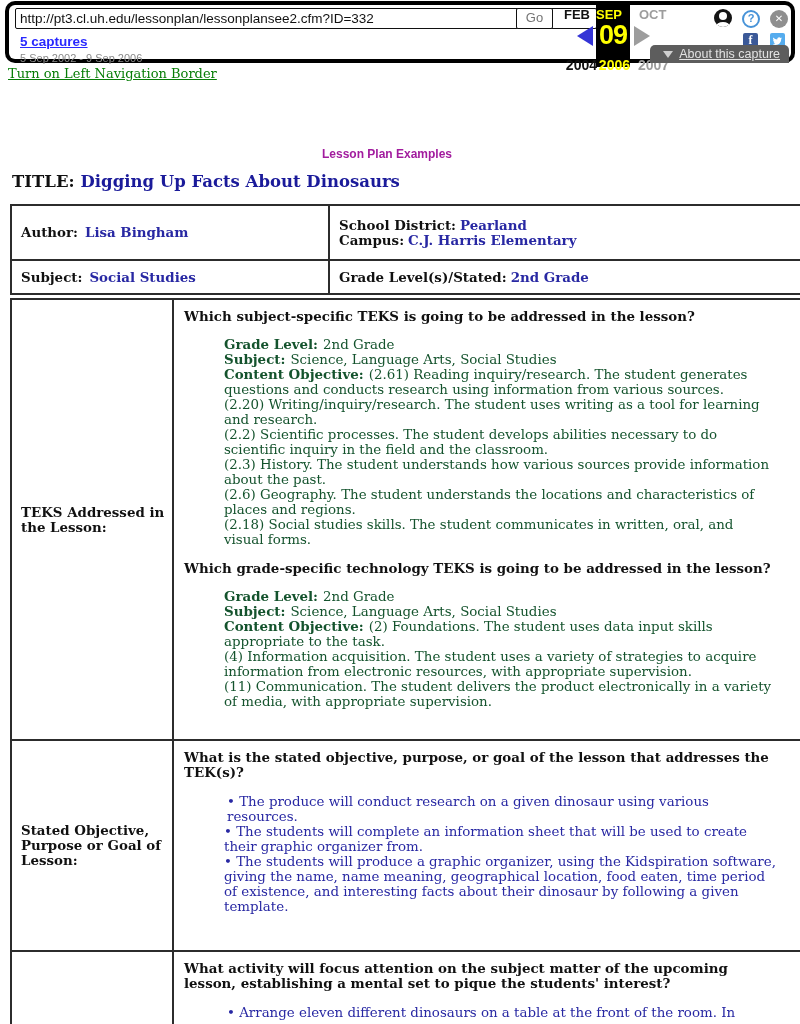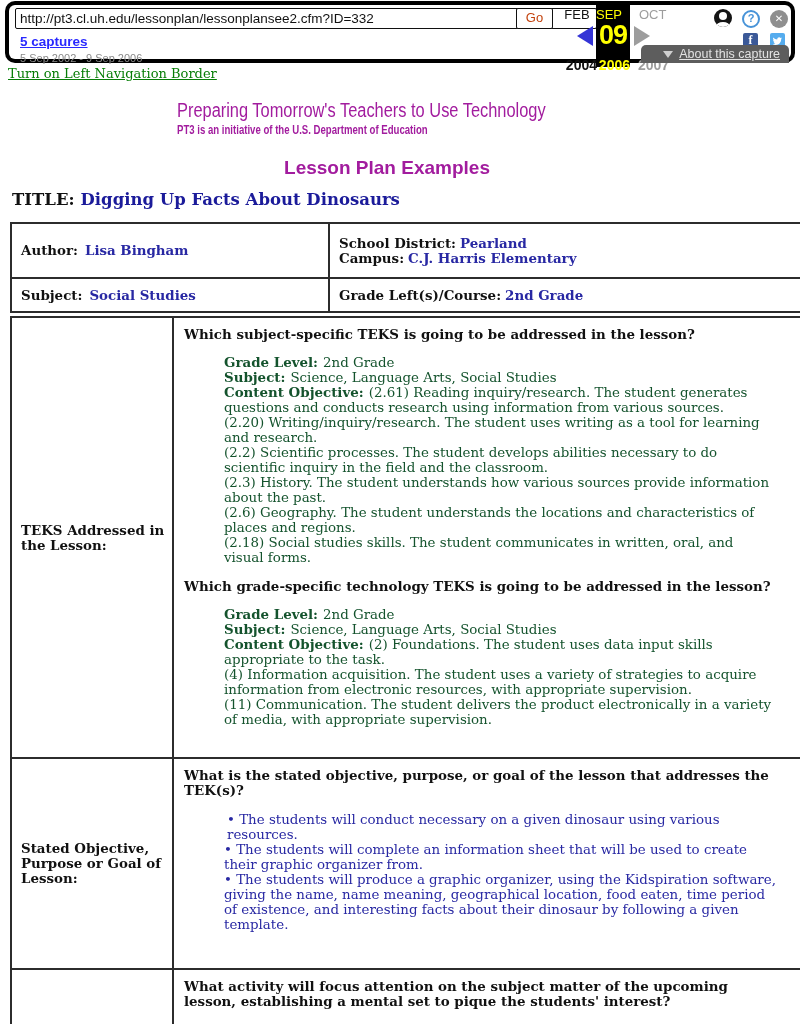--- a/index.html
+++ b/index.html
@@ -7,25 +7,25 @@
     width:800px;height:1024px;overflow:hidden;background:#fff;
     font-family:"DejaVu Serif","Liberation Serif",serif;
   }
   
   .wb-bar{position:relative;margin:1px 5px 0 5px;height:62px;background:#000;border-radius:10px;}
   .wb-inner{position:absolute;left:4px;top:4px;right:4px;bottom:4px;background:#fff;border-radius:6px;}
   .wb-bar *{font-family:"Liberation Sans","DejaVu Sans",sans-serif;}
   .wb-url{position:absolute;left:6px;top:3px;width:582px;height:21px;box-sizing:border-box;
     border:1.5px solid #111;border-radius:2px;font-size:13.5px;padding:0 4px;color:#111;}
   .wb-go{position:absolute;left:507px;top:3px;width:37px;height:21px;box-sizing:border-box;
-    border:1.5px solid #111;border-radius:2px;background:#fff;font-size:13px;color:#c2410c;text-align:center;line-height:18px;cursor:pointer;}
+    border:1.5px solid #111;border-radius:2px;background:#fff;font-size:13px;color:#737373;text-align:center;line-height:18px;cursor:pointer;}
   .wb-captures{position:absolute;left:11px;top:29px;font-size:13.5px;font-weight:bold;color:#2929ff;text-decoration:underline;cursor:pointer;}
   .wb-range{position:absolute;left:11px;top:47px;font-size:11px;color:#8a8a8a;}
   .wb-sepcol{position:absolute;left:587px;top:0;width:34px;height:62px;background:#000;}
-  .wb-month{position:absolute;top:2px;font-size:13px;font-weight:normal;}
+  .wb-month{position:absolute;top:2px;font-size:13px;font-weight:bold;}
   .wb-month.prev{left:548px;width:40px;text-align:center;color:#111;}
   .wb-month.cur{left:587px;width:20px;text-align:center;color:#ffff00;}
   .wb-month.next{left:628px;width:44px;text-align:left;padding-left:2px;color:#9d9d9d;}
   .wb-day{position:absolute;left:587px;top:15px;width:34px;text-align:center;font-size:27px;font-weight:bold;color:#ffff00;letter-spacing:-1px;}
   .wb-arrow{position:absolute;width:0;height:0;top:21px;cursor:pointer;}
   .wb-arrow.left{left:568px;border-top:10px solid transparent;border-bottom:10px solid transparent;border-right:16px solid #3434d6;}
   .wb-arrow.right{left:625px;border-top:10px solid transparent;border-bottom:10px solid transparent;border-left:16px solid #9d9d9d;}
   .wb-year{position:absolute;top:52px;font-size:14px;font-weight:bold;}
   .wb-year.prev{left:546px;width:42px;text-align:right;color:#111;}
   .wb-year.cur{left:587px;width:34px;text-align:right;color:#ffff00;}
@@ -35,38 +35,38 @@
   .icon-person::after{content:"";position:absolute;left:2px;top:12.5px;width:14px;height:9px;border-radius:50% 50% 0 0;background:#fff;}
   .icon-help{position:absolute;left:733px;top:5px;width:18px;height:18px;box-sizing:border-box;border:2.5px solid #4793d8;
     border-radius:50%;background:#fff;color:#4793d8;font-weight:bold;font-size:11px;text-align:center;line-height:13px;cursor:pointer;}
   .icon-close{position:absolute;left:761px;top:5px;width:18px;height:18px;border-radius:50%;background:#8f8f8f;
     color:#fff;font-weight:bold;font-size:10px;text-align:center;line-height:18px;cursor:pointer;}
   .icon-fb{position:absolute;left:734px;top:28px;width:15px;height:15px;border-radius:2px;background:#3b5998;
     color:#fff;font-weight:bold;font-size:12px;text-align:center;line-height:15px;font-family:"Liberation Serif",serif;cursor:pointer;}
   .icon-tw{position:absolute;left:761px;top:28px;width:15px;height:15px;border-radius:2px;background:#55acee;cursor:pointer;}
   .icon-tw svg{display:block;margin:2.5px auto 0;}
   .wb-about{position:absolute;right:6px;bottom:0;background:#5d5d5d;border-radius:5px 5px 0 0;
-    padding:2px 9px 2px 22px;color:#e2e2e2;font-size:12.5px;cursor:pointer;white-space:nowrap;}
+    padding:2px 9px 2px 13px;color:#e2e2e2;font-size:12.5px;cursor:pointer;white-space:nowrap;}
   .wb-about .tri{display:inline-block;width:0;height:0;border-left:5px solid transparent;border-right:5px solid transparent;
     border-top:7px solid #cfcfcf;margin-right:6px;}
   .wb-about .lbl{text-decoration:underline;}
   
   .nav-link{display:inline-block;margin:3px 0 0 8px;font-size:13px;color:#067d06;text-decoration:underline;cursor:pointer;}
   .logo-row{display:flex;justify-content:center;align-items:flex-end;margin-top:4px;height:52px;}
   .logo-pt{font-family:"Liberation Sans","DejaVu Sans",sans-serif;font-weight:bold;font-size:56px;line-height:46px;
     color:#7d1f85;letter-spacing:-4px;}
   .logo-3{font-family:"Liberation Sans","DejaVu Sans",sans-serif;font-weight:bold;font-size:30px;color:#8dc63f;
     vertical-align:26px;letter-spacing:0;margin-left:3px;}
   .logo-right{margin-left:4px;padding-bottom:1px;}
   .logo-tagline{font-family:"Liberation Sans","DejaVu Sans",sans-serif;font-size:20px;color:#a21c9e;
     transform:scaleX(.82);transform-origin:left bottom;white-space:nowrap;}
   .logo-subline{font-family:"Liberation Sans","DejaVu Sans",sans-serif;font-size:12px;font-weight:bold;color:#a21c9e;
     transform:scaleX(.80);transform-origin:left top;white-space:nowrap;margin-top:1px;}
-  .section-title{margin:19px 26px 0 0;text-align:center;font-family:"Liberation Sans","DejaVu Sans",sans-serif;
-    font-size:19px;font-weight:bold;color:#a21c9e;}
+  .section-title{margin:9px 26px 0 0;text-align:center;font-family:"Liberation Sans","DejaVu Sans",sans-serif;
+    font-size:12px;font-weight:bold;color:#a21c9e;}
   .page-title{margin:11px 0 0 12px;font-size:16.5px;font-weight:bold;color:#111;}
   .page-title .val{color:#1b1b9a;margin-left:6px;}
   
   table{border-collapse:collapse;table-layout:fixed;margin-left:10px;width:980px;}
   td{border:2px solid #2c2c2c;font-size:13.4px;line-height:15px;}
   .t1{margin-top:13px;}
   .t2{margin-top:3px;}
   .lblcell{font-weight:bold;color:#111;padding:4px 6px 4px 9px;vertical-align:middle;}
   .valtxt{color:#2828a3;}
   .lbl-b{font-weight:bold;color:#111;margin-right:7px;}
@@ -114,24 +114,20 @@
   </div>
   <div class="wb-about">
     <span class="tri"></span><span class="lbl">About this capture</span>
   </div>
 </div>
 
 
 <a class="nav-link">Turn on Left Navigation Border</a>
 
 <div class="logo-row">
-  <div class="logo-right">
-    <div class="logo-tagline">Preparing Tomorrow's Teachers to Use Technology</div>
-    <div class="logo-subline">PT3 is an initiative of the U.S. Department of Education</div>
-  </div>
 </div>
 
 <div class="section-title">Lesson Plan Examples</div>
 
 <div class="page-title">
   <span>TITLE:</span><span class="val">Digging Up Facts About Dinosaurs</span>
 </div>
 
 
 <table class="t1">
@@ -147,21 +143,21 @@
     <td class="lblcell">
       <div><span class="lbl-b" style="margin-right:4px">School District:</span><span class="valtxt">Pearland</span></div>
       <div><span class="lbl-b" style="margin-right:4px">Campus:</span><span class="valtxt">C.J. Harris Elementary</span></div>
     </td>
   </tr>
   <tr style="height:34px">
     <td class="lblcell">
       <span class="lbl-b">Subject:</span><span class="valtxt">Social Studies</span>
     </td>
     <td class="lblcell">
-      <span class="lbl-b" style="margin-right:4px">Grade Left(s)/Course:</span><span class="valtxt">2nd Grade</span>
+      <span class="lbl-b" style="margin-right:4px">Grade Level(s)/Stated:</span><span class="valtxt">2nd Grade</span>
     </td>
   </tr>
 </tbody>
   </table>
 
 
 <table class="t2">
   <colgroup>
       <col style="width:162px">
       <col>
@@ -191,21 +187,21 @@
         <div>(11) Communication. The student delivers the product electronically in a variety of media, with appropriate supervision.</div>
       </div>
     </td>
   </tr>
 
   <tr style="height:211px">
     <td class="lblcell">Stated Objective, Purpose or Goal of Lesson:</td>
     <td class="qcell">
       <p class="question">What is the stated objective, purpose, or goal of the lesson that addresses the TEK(s)?</p>
       <div class="blist">
-        <div class="bitem first">The students will conduct necessary on a given dinosaur using various resources.</div>
+        <div class="bitem first">The produce will conduct research on a given dinosaur using various resources.</div>
         <div class="bitem">The students will complete an information sheet that will be used to create their graphic organizer from.</div>
         <div class="bitem">The students will produce a graphic organizer, using the Kidspiration software, giving the name, name meaning, geographical location, food eaten, time period of existence, and interesting facts about their dinosaur by following a given template.</div>
       </div>
     </td>
   </tr>
 
   <tr style="height:140px">
     <td class="lblcell"></td>
     <td class="qcell">
       <p class="question">What activity will focus attention on the subject matter of the upcoming lesson, establishing a mental set to pique the students' interest?</p>

